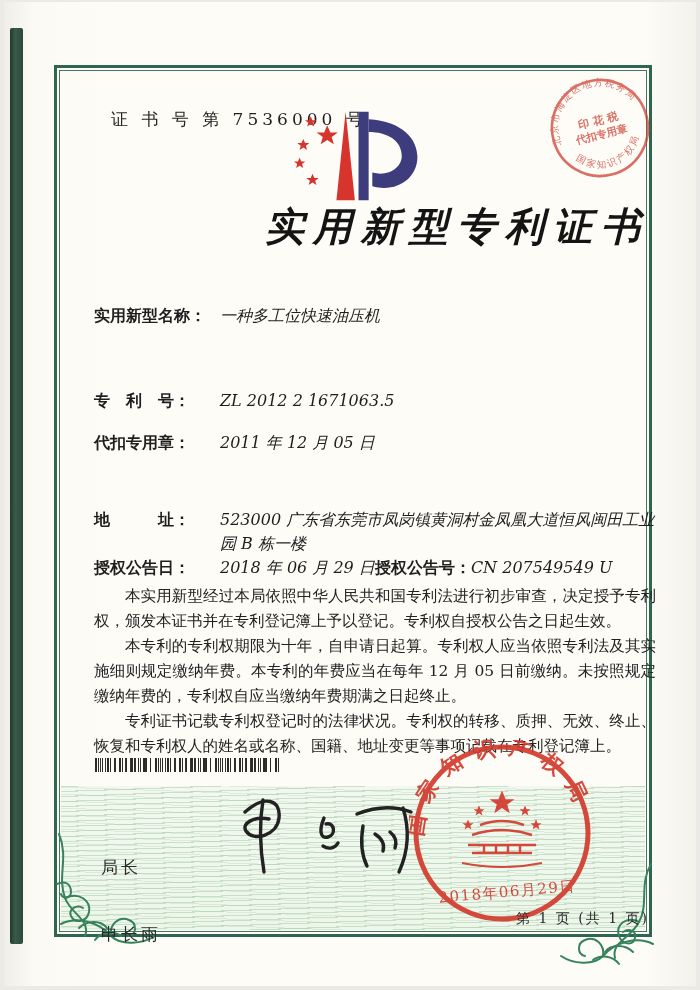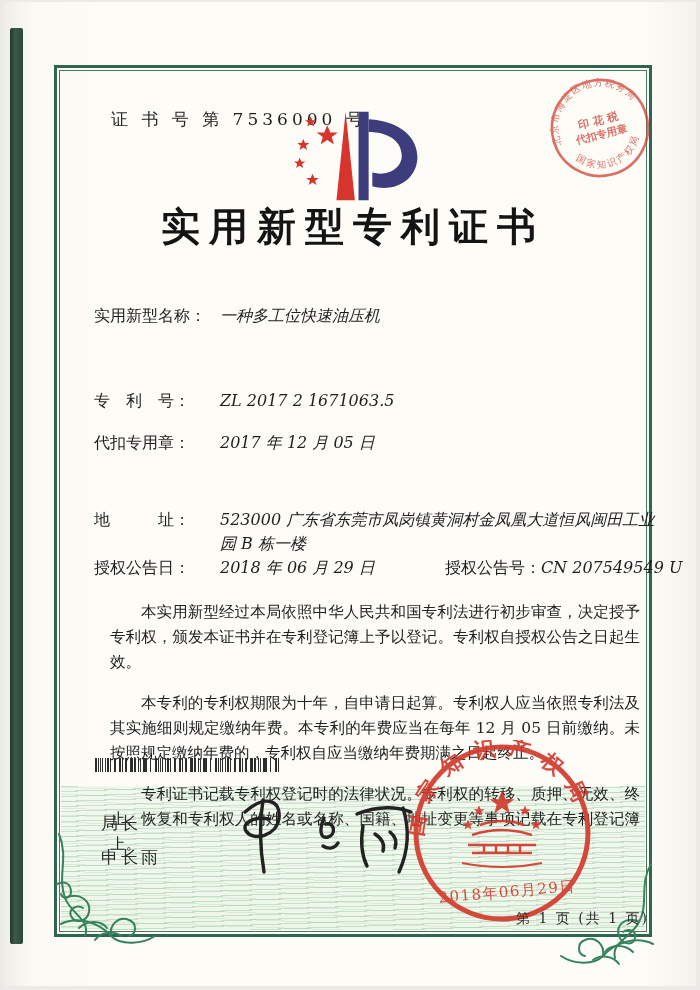--- a/index.html
+++ b/index.html
@@ -32,43 +32,43 @@
       repeating-linear-gradient(178deg, rgba(134,187,144,.38) 0 1.1px, rgba(134,187,144,0) 1.1px 5px),
       repeating-linear-gradient(182deg, rgba(134,187,144,.20) 0 1px, rgba(134,187,144,0) 1px 7px),
       linear-gradient(#f2f8ee,#eef6ea);
   }
   .cert-number{
     position:absolute;left:54px;top:40px;
     font-size:17px;letter-spacing:4px;color:#1f1f1f;
   }
   .logo{position:absolute;left:50%;top:42px;transform:translateX(-50%);}
   .title{
-    position:absolute;left:0;right:0;top:132px;text-align:center;
-    font-size:39px;font-weight:600;letter-spacing:9px;color:#141414;
+    position:absolute;left:0;right:0;top:132px;text-align:right;
+    font-size:39px;font-weight:600;letter-spacing:9px;color:#141414;font-style:italic;
   }
   .field-row{position:absolute;left:37px;font-size:16px;line-height:24px;white-space:nowrap;}
-  .field-label{display:inline-block;min-width:126px;color:#1e1e1e;vertical-align:top;}
+  .field-label{display:inline-block;min-width:126px;color:#1e1e1e;vertical-align:top;font-weight:bold;}
   .field-value{display:inline-block;color:#1e1e1e;vertical-align:top;font-style:italic;}
   .field-value.wrap{white-space:normal;width:436px;}
-  .row-grant{display:flex;gap:70px;}
+  .row-grant{display:flex;}
   .body-text{
     position:absolute;left:37px;top:516px;width:562px;
     font-size:15.5px;line-height:25px;text-align:justify;color:#222;
     font-family:"DejaVu Serif","Liberation Serif",serif;
   }
-  .body-text p{margin:16px;text-indent:2em;}
+  .body-text p{margin:0;text-indent:2em;}
   .barcode{
     position:absolute;left:38px;top:690px;width:184px;height:14px;
     background:
       repeating-linear-gradient(90deg,#2a2a28 0 2px,transparent 2px 3px,#2a2a28 3px 4px,transparent 4px 7px,#2a2a28 7px 8px,transparent 8px 12px),
       repeating-linear-gradient(90deg,#33332f 0 1px,transparent 1px 5px);
   }
   .director{position:absolute;left:44px;top:744px;font-size:17px;letter-spacing:3px;
     font-family:"DejaVu Sans","Liberation Sans",sans-serif;color:#2b2b2b;}
-  .director div{margin-bottom:11px;}
+  .director div{margin-bottom:11px;margin-top:44px;}
   .signature{position:absolute;left:172px;top:716px;}
   .seal{position:absolute;left:352px;top:672px;}
   .tax-stamp{position:absolute;left:489px;top:6px;transform:rotate(-14deg);opacity:.88;}
   .footer{
     position:absolute;left:0;right:0;top:842px;text-align:right;
     font-size:14px;letter-spacing:2px;color:#2c2c2c;
   }
   .ornament{position:absolute;}
   .orn-bl{left:-6px;top:760px;}
   .orn-br{right:-10px;top:792px;}
@@ -114,24 +114,24 @@
       <use href="#star" transform="translate(22,58) scale(0.62)"></use>
       <use href="#star" transform="translate(36,76) scale(0.68)"></use>
     </svg>
 
     <div class="title">实用新型专利证书</div>
 
     <div class="field-row" style="top:236px">
       <span class="field-label">实用新型名称：</span><span class="field-value">一种多工位快速油压机</span>
     </div>
     <div class="field-row" style="top:321px">
-      <span class="field-label">专　利　号：</span><span class="field-value">ZL 2017 2 1671063.5</span>
+      <span class="field-label">专　利　号：</span><span class="field-value">ZL 2012 2 1671063.5</span>
     </div>
     <div class="field-row" style="top:363px">
-      <span class="field-label">代扣专用章：</span><span class="field-value">2017 年 12 月 05 日</span>
+      <span class="field-label">代扣专用章：</span><span class="field-value">2011 年 12 月 05 日</span>
     </div>
     <div class="field-row" style="top:440px">
       <span class="field-label">地　　　址：</span><span class="field-value wrap">523000 广东省东莞市凤岗镇黄洞村金凤凰大道恒风闽田工业园 B 栋一楼</span>
     </div>
     <div class="field-row row-grant" style="top:488px">
       <span>
         <span class="field-label">授权公告日：</span><span class="field-value">2018 年 06 月 29 日</span>
       </span>
       <span>
         <span class="field-label" style="min-width:0">授权公告号：</span><span class="field-value">CN 207549549 U</span>

